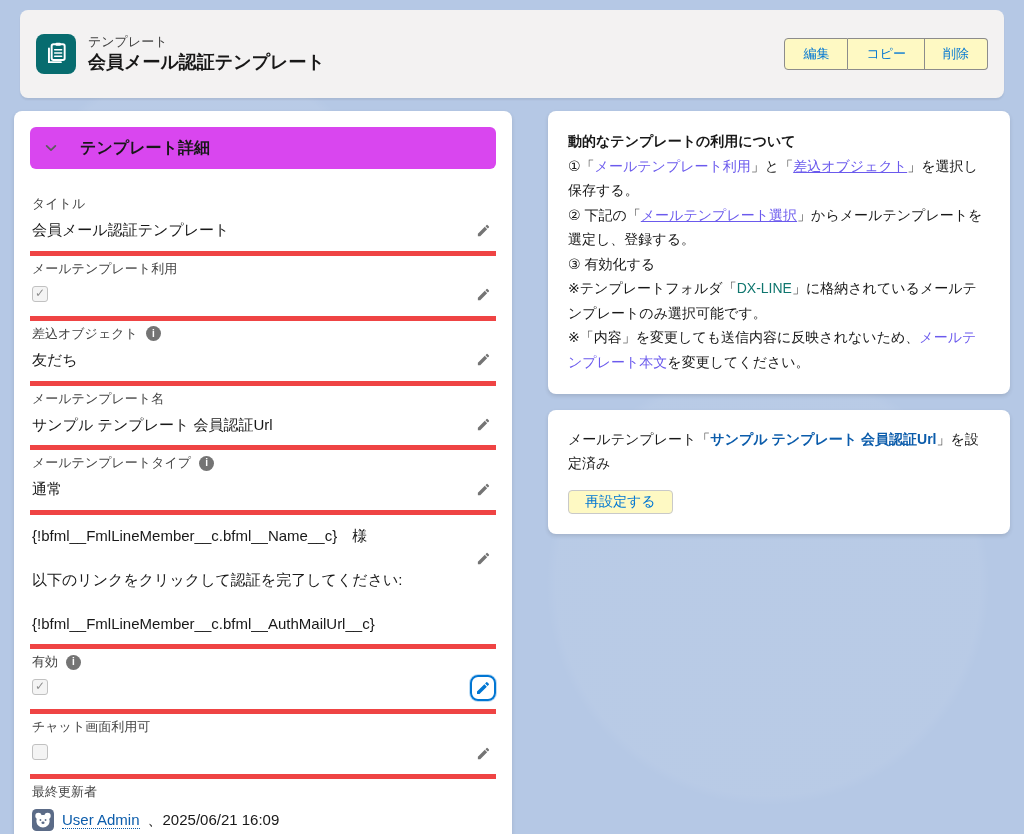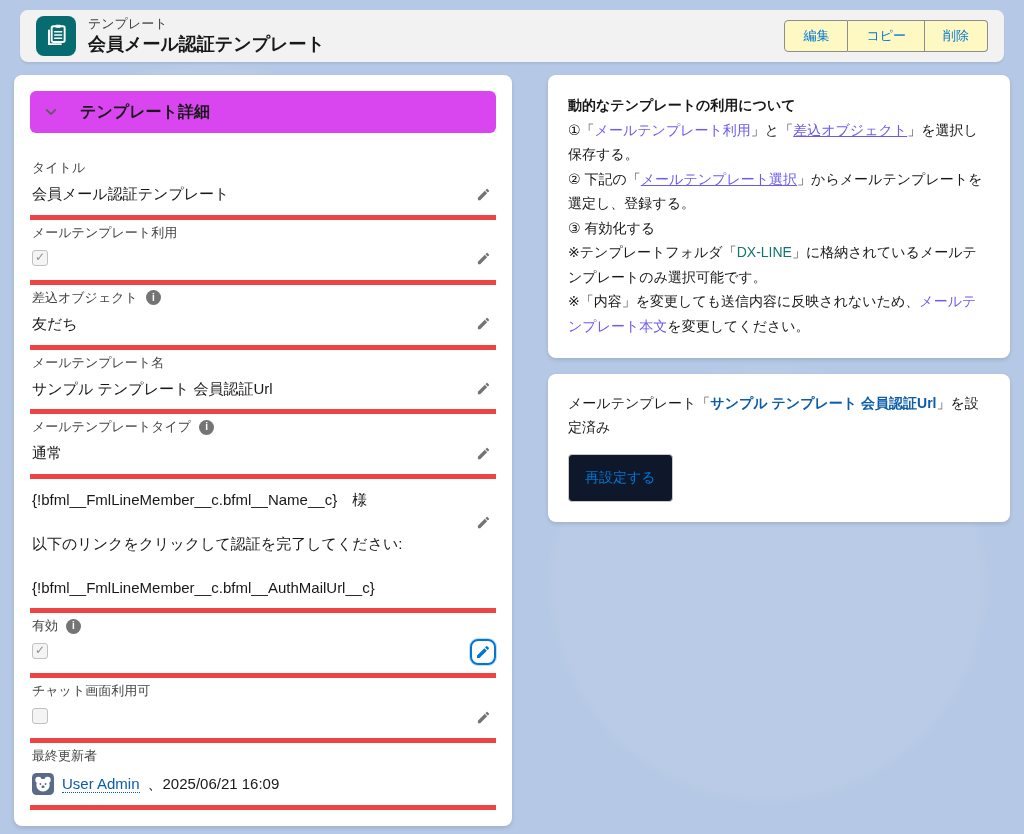--- a/index.html
+++ b/index.html
@@ -14,21 +14,21 @@
   }
 
   
   .page-header {
     margin:10px 20px 0;
     background:#f3f2f2;
     border-radius:8px;
     box-shadow:0 2px 2px rgba(0,0,0,.07);
     padding:14px 16px;
     display:flex; align-items:center; justify-content:space-between;
-    height:52px;
+    height:88px;
   }
   .header-left { display:flex; align-items:center; gap:12px; }
   .entity-icon {
     width:40px; height:40px; border-radius:8px;
     background:#076c6f; display:flex; align-items:center; justify-content:center;
     flex:0 0 auto;
   }
   .header-titles { display:flex; flex-direction:column; line-height:1.25; }
   .record-type { font-size:13px; color:#444444; }
   .record-title { font-size:18px; font-weight:bold; color:#181818; margin-top:1px; }
@@ -111,23 +111,23 @@
   .info-card p { margin:0; color:#181818; }
   a.lnk { text-decoration:none; cursor:pointer; }
   a.lnk-violet { color:#6b5aed; }
   a.lnk-indigo { color:#0f766e; }
   a.u { text-decoration:underline; }
 
   .set-card { padding:18px 20px 20px; font-size:14px; line-height:1.7; }
   a.lnk-bold-blue { color:#0b5cab; font-weight:bold; text-decoration:none; cursor:pointer; }
   .reset-btn {
     margin-top:14px;
-    background:#0f172a; color:#0176d3; font-size:14px; font-family:inherit;
+    background:#fef9c3; color:#0176d3; font-size:14px; font-family:inherit;
     border:1px solid #c9c9c9; border-radius:4px;
-    height:48px; padding:0 16px; cursor:pointer;
+    height:24px; padding:0 16px; cursor:pointer;
   }
 </style>
 </head>
 <body>
 
 <div class="page-header">
   <div class="header-left">
     <div class="entity-icon">
       <svg width="26" height="26" viewBox="0 0 24 24" fill="none" stroke="#ffffff">
         <path d="M5.5 7v12.5h11" stroke-width="1.8" stroke-linecap="round"></path>

